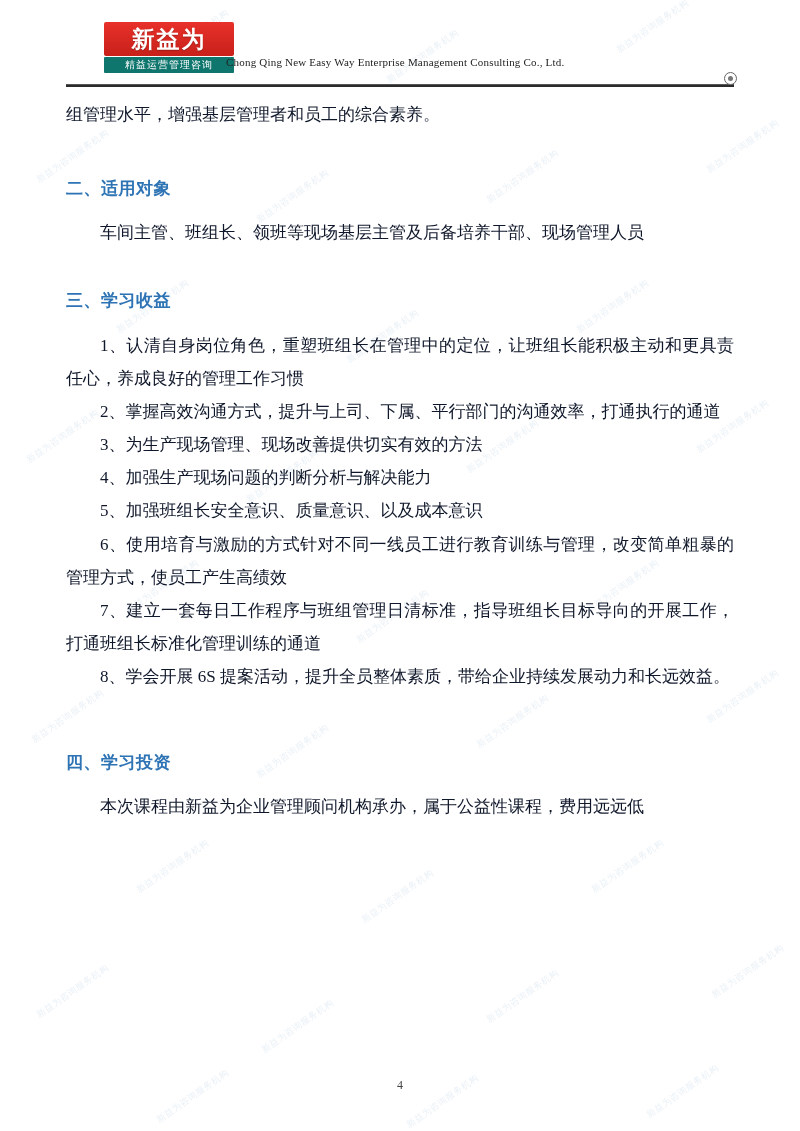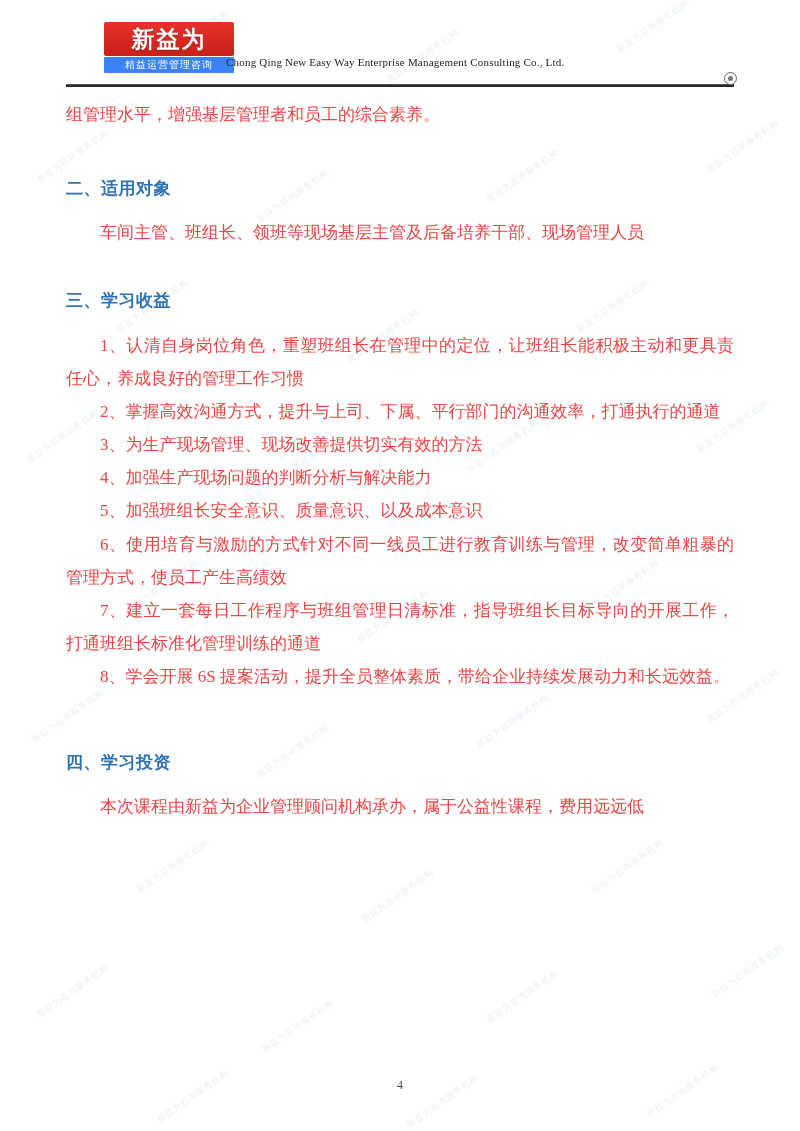--- a/index.html
+++ b/index.html
@@ -73,21 +73,21 @@
     font-family: "Liberation Sans", sans-serif;
     font-size: 23px;
     font-weight: bold;
     color: #ffffff;
     letter-spacing: 2px;
     text-shadow: 0 1px 1px rgba(0,0,0,0.25);
   }
   .logo-bottom {
     width: 130px;
     height: 16px;
-    background: #3b82f6;
+    background: #0f766e;
     margin-top: 1px;
     display: flex;
     align-items: center;
     justify-content: center;
     border-radius: 1px;
   }
   .logo-bottom span {
     font-family: "Liberation Sans", sans-serif;
     font-size: 10px;
     color: #ffffff;
@@ -143,21 +143,21 @@
   
   .content {
     position: absolute;
     left: 66px;
     top: 98px;
     width: 668px;
   }
   .para {
     font-size: 17px;
     line-height: 1.95;
-    color: #ef4444;
+    color: #0f172a;
     text-align: justify;
     margin: 0;
   }
   .para.indent {
     text-indent: 34px;
   }
   .section-title {
     font-family: "Liberation Sans", sans-serif;
     font-size: 17px;
     font-weight: bold;

